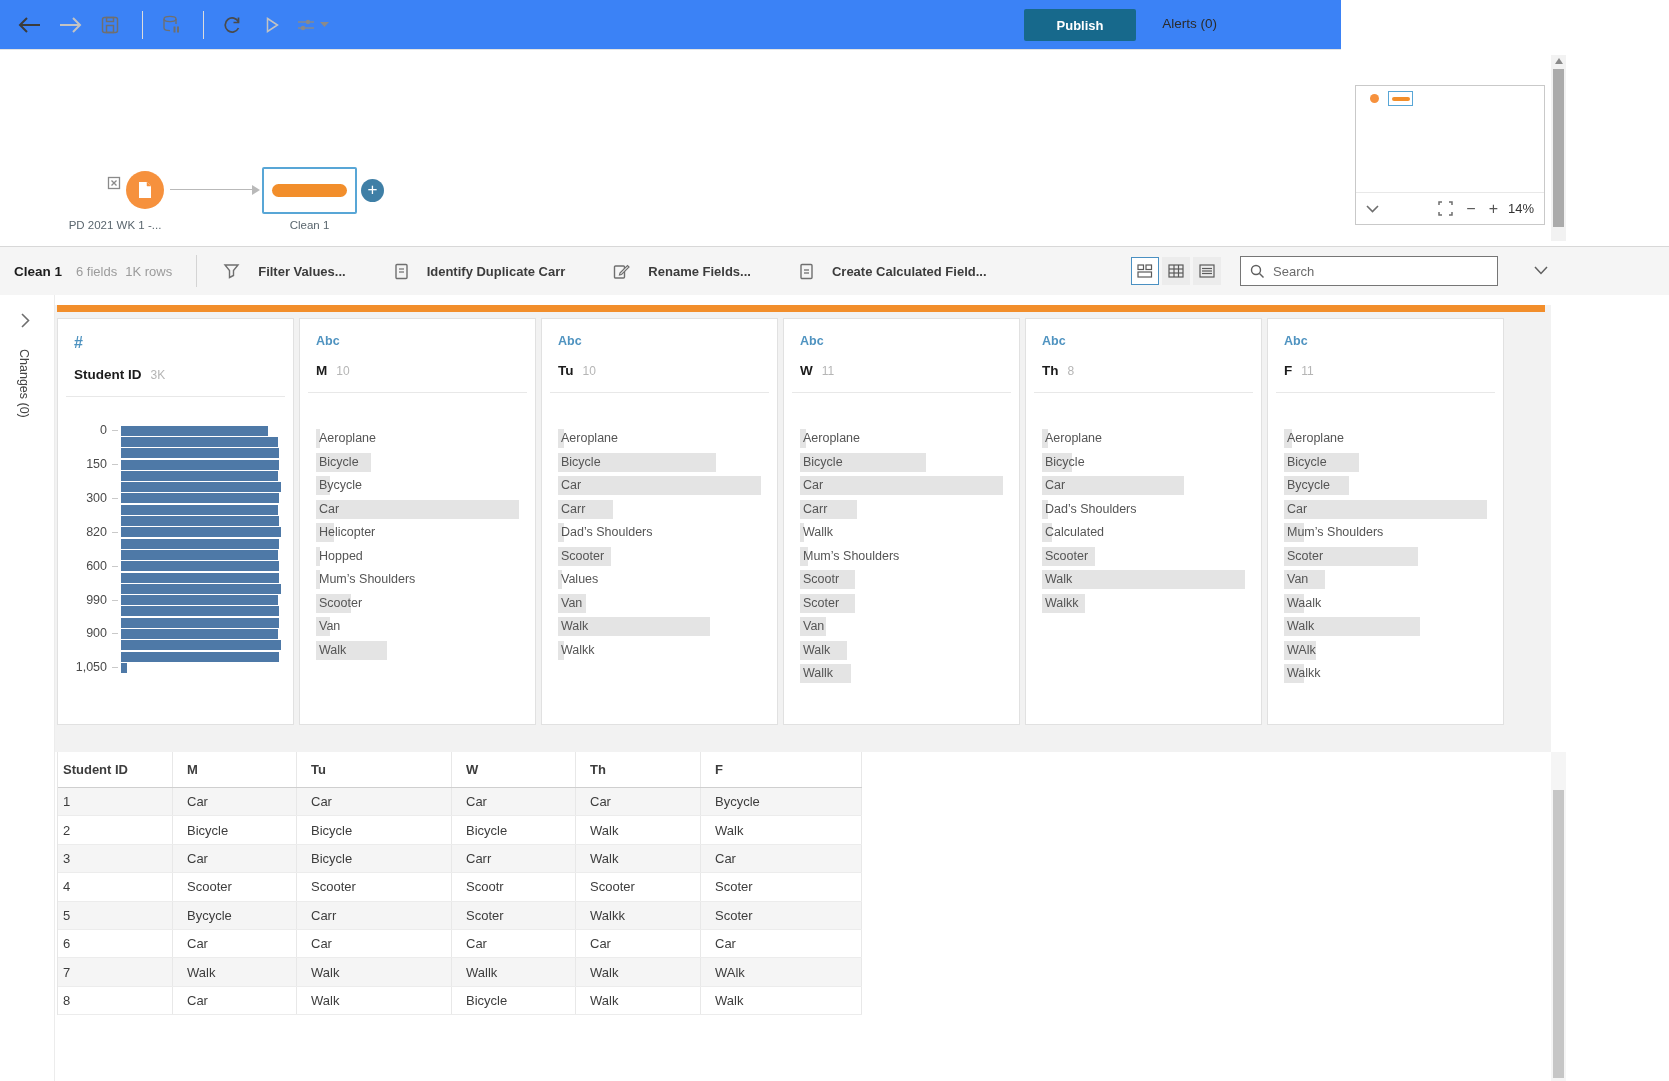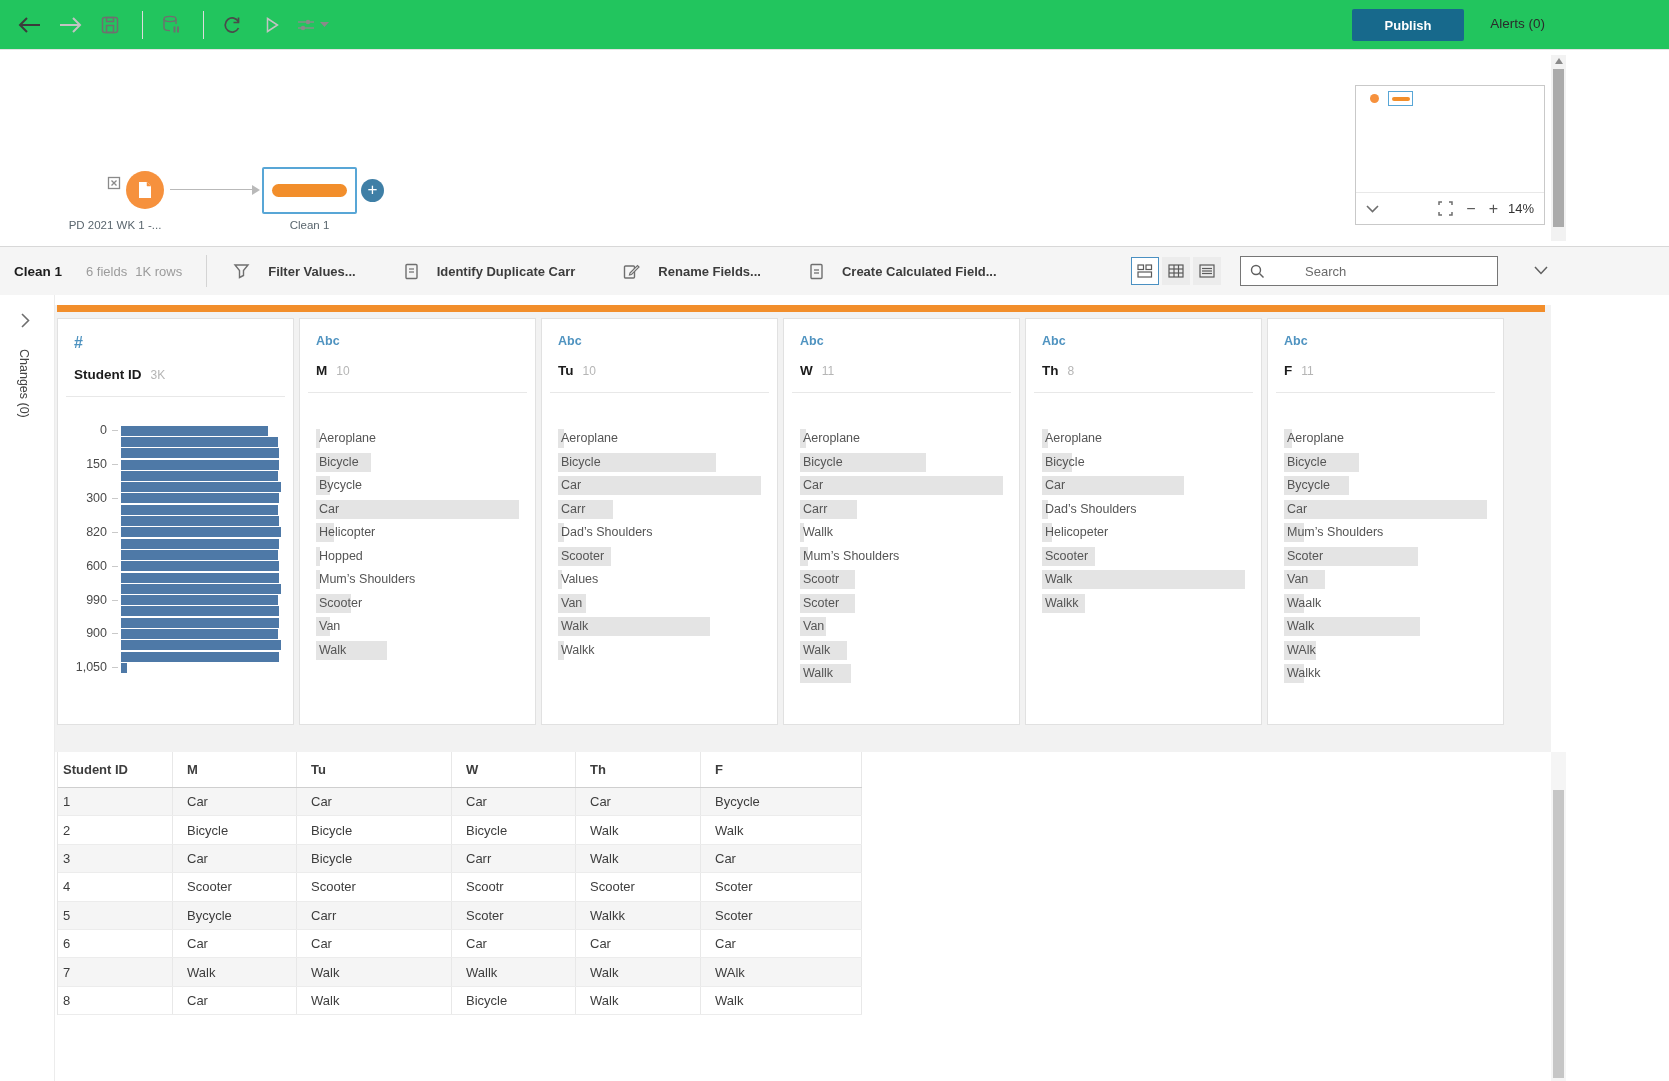--- a/index.html
+++ b/index.html
@@ -1,21 +1,21 @@
 <!DOCTYPE html>
 <html><head>
 <meta charset="utf-8">
 <style>
   * { box-sizing: border-box; margin: 0; padding: 0; }
   html,body { width:1669px; height:1081px; }
   body { position:relative; background:#fff; font-family:"Liberation Sans",sans-serif; overflow:hidden; color:#333; }
   svg { display:block; }
 
   
-  .topbar { position:absolute; left:0; top:0; width:1669px; height:50px; background:#22c55e; border-bottom:1px solid #e3e3e3; display:flex; align-items:center; padding-left:12px; }
+  .topbar { position:absolute; left:0; top:0; width:1341px; height:50px; background:#3b82f6; border-bottom:1px solid #e3e3e3; display:flex; align-items:center; padding-left:12px; }
   .tb-btn { width:36px; height:36px; display:flex; align-items:center; justify-content:center; margin-right:4px; cursor:pointer; }
   .vsep { width:1px; height:28px; background:#dcdcdc; margin:0 10px; }
   .caret { margin-left:3px; }
   .publish-btn { position:absolute; right:205px; top:9px; width:112px; height:32px; background:#17698c; color:#fff; font-size:13px; font-weight:bold; display:flex; align-items:center; justify-content:center; border-radius:2px; cursor:pointer; }
   .alerts { position:absolute; right:124px; top:16px; font-size:13.5px; color:#2b2b2b; cursor:pointer; }
 
   
   .flow-pane { position:absolute; left:0; top:51px; width:1669px; height:196px; background:#fff; border-bottom:1px solid #d8d8d8; }
   .file-x { position:absolute; left:106px; top:124px; }
   .input-circle { position:absolute; left:126px; top:120px; width:38px; height:38px; border-radius:50%; background:#f6913d; display:flex; align-items:center; justify-content:center; cursor:pointer; }
@@ -39,28 +39,28 @@
   .mm-zoomtxt { font-size:13px; color:#333; margin-left:10px; }
   .mm-pm { font-size:16px; color:#555; margin-left:13px; cursor:pointer; line-height:16px; }
 
   .sb-flow { position:absolute; left:1551px; top:4px; width:15px; height:186px; background:#f2f2f2; }
   .sb-flow-up { position:absolute; left:4px; top:3px; width:0; height:0; border-bottom:6px solid #8a8a8a; border-left:4px solid transparent; border-right:4px solid transparent; }
   .sb-flow-thumb { position:absolute; left:2px; top:14px; width:11px; height:158px; background:#ababab; }
 
   
   .actions-bar { position:absolute; left:0; top:247px; width:1669px; height:48px; background:#f5f5f5; display:flex; align-items:center; padding-left:14px; }
   .step-name { font-size:13.5px; font-weight:bold; color:#1c1c1c; }
-  .step-summary { font-size:13px; color:#9b9b9b; margin-left:24px; }
+  .step-summary { font-size:13px; color:#9b9b9b; margin-left:14px; }
   .ab-sep { width:1px; height:32px; background:#d4d4d4; margin:0 26px 0 24px; }
   .action-btn { display:flex; align-items:center; gap:18px; margin-right:48px; font-size:13px; font-weight:bold; color:#3c3c3c; cursor:pointer; white-space:nowrap; }
   .view-toggles { position:absolute; left:1131px; top:10px; display:flex; gap:3px; }
   .vt-btn { width:28px; height:28px; background:#ececec; display:flex; align-items:center; justify-content:center; cursor:pointer; border:1px solid #ececec; }
   .vt-btn.active { background:#fff; border:1px solid #4a90c2; }
   .search-box { position:absolute; left:1240px; top:9px; width:258px; height:30px; background:#fff; border:1px solid #767676; display:flex; align-items:center; padding-left:9px; gap:8px; }
-  .search-box input { border:none; outline:none; font-size:13px; color:#333; width:200px; font-family:"Liberation Sans",sans-serif; background:transparent;margin-left:32px; }
+  .search-box input { border:none; outline:none; font-size:13px; color:#333; width:200px; font-family:"Liberation Sans",sans-serif; background:transparent; }
   .search-box input::placeholder { color:#6b6b6b; }
   .ab-chevron { position:absolute; left:1534px; top:19px; cursor:pointer; }
 
   
   .main { position:absolute; left:0; top:295px; width:1669px; height:786px; background:#fff; }
   .changes-strip { position:absolute; left:0; top:0; width:55px; height:786px; background:#fff; border-right:1px solid #ececec; z-index:3; }
   .strip-chev { position:absolute; left:21px; top:18px; cursor:pointer; }
   .changes-label { position:absolute; left:17px; top:54px; writing-mode:vertical-rl; font-size:12.5px; color:#444; cursor:pointer; }
 
   .profile-band { position:absolute; left:55px; top:10px; width:1496px; height:447px; background:#f2f2f2; }
@@ -559,21 +559,21 @@
           <div class="card-head">
             <div class="type-icon">Abc</div>
             <div class="name-row"><span class="f-name">Th</span><span class="f-count">8</span></div>
           </div>
           <div class="card-div"></div>
           <div class="card-body">
             <div class="val-row"><span class="val-bar" style="width: 3%;"></span><span class="val-label">Aeroplane</span></div>
             <div class="val-row"><span class="val-bar" style="width: 15%;"></span><span class="val-label">Bicycle</span></div>
             <div class="val-row"><span class="val-bar" style="width: 70%;"></span><span class="val-label">Car</span></div>
             <div class="val-row"><span class="val-bar" style="width: 3%;"></span><span class="val-label">Dad’s Shoulders</span></div>
-            <div class="val-row"><span class="val-bar" style="width: 5%;"></span><span class="val-label">Helicopeter</span></div>
+            <div class="val-row"><span class="val-bar" style="width: 5%;"></span><span class="val-label">Calculated</span></div>
             <div class="val-row"><span class="val-bar" style="width: 26%;"></span><span class="val-label">Scooter</span></div>
             <div class="val-row"><span class="val-bar" style="width: 100%;"></span><span class="val-label">Walk</span></div>
             <div class="val-row"><span class="val-bar" style="width: 21%;"></span><span class="val-label">Walkk</span></div>
           </div>
         </div>
         <div class="card">
           <div class="card-head">
             <div class="type-icon">Abc</div>
             <div class="name-row"><span class="f-name">F</span><span class="f-count">11</span></div>
           </div>

